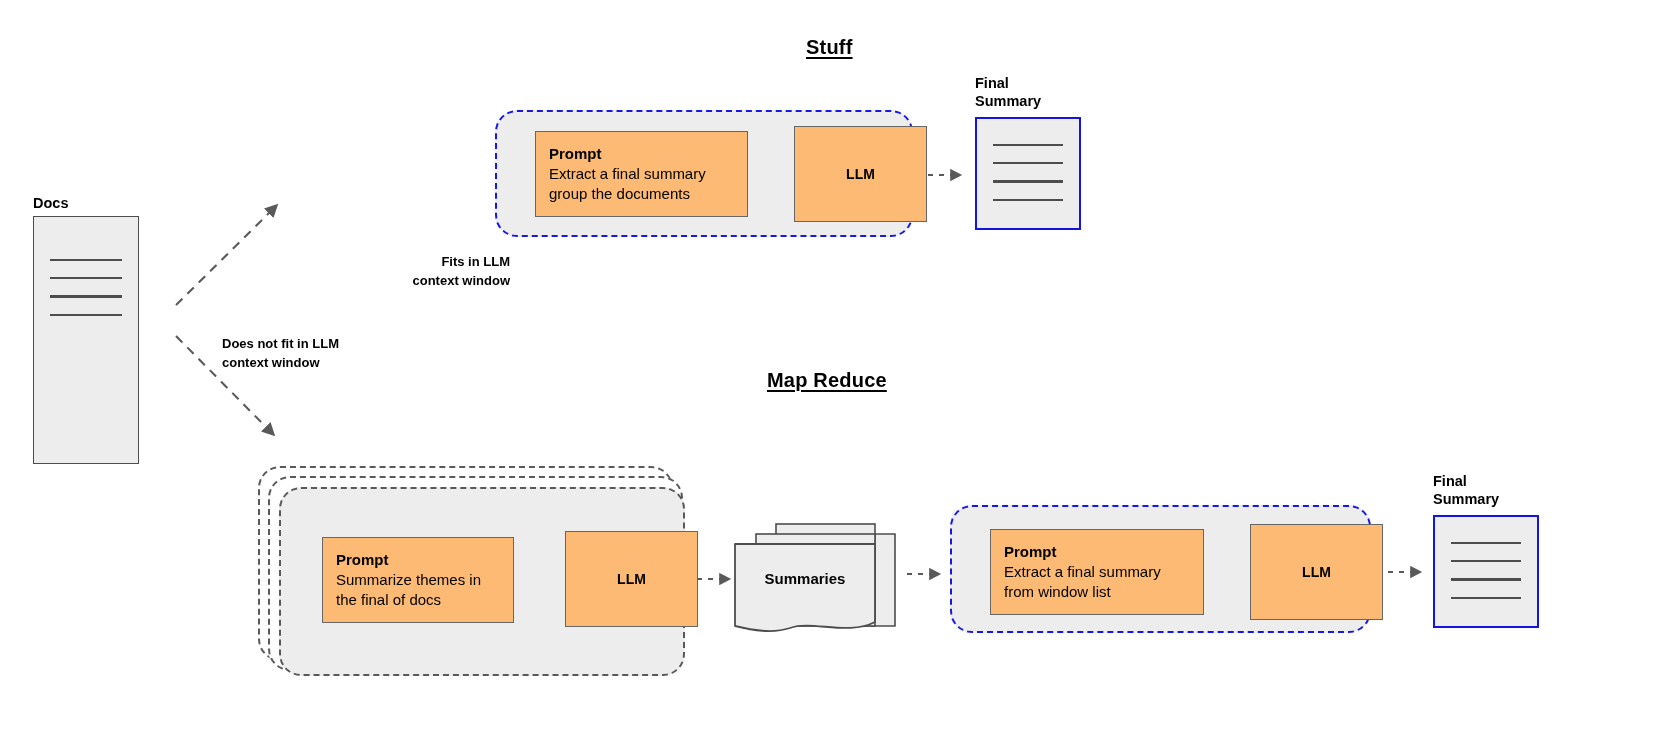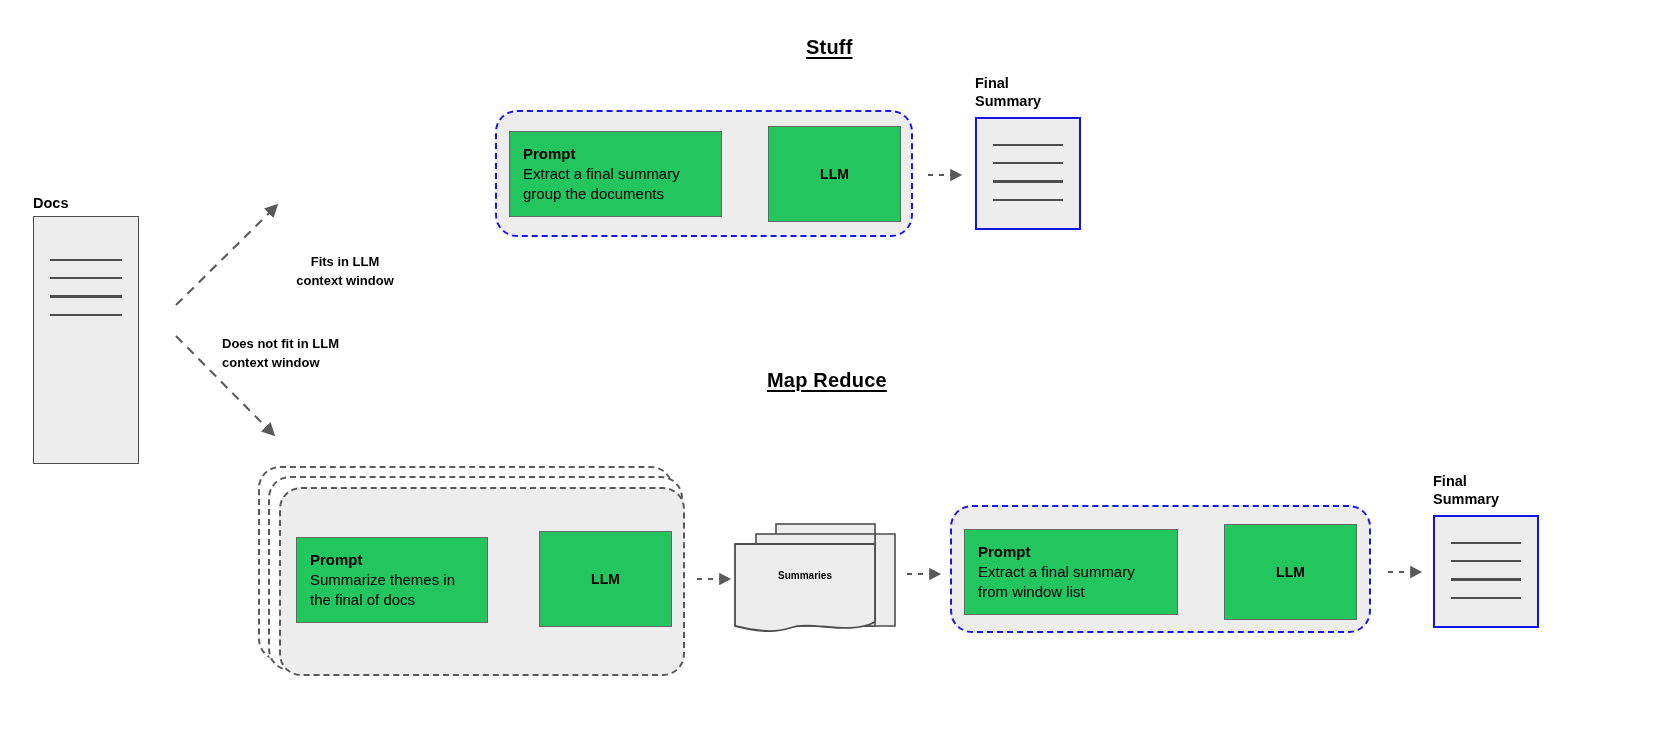--- a/index.html
+++ b/index.html
@@ -95,22 +95,23 @@
     border-radius: 22px;
   }
   .group-gray.shadowlayer {
     background: #ffffff;
   }
 
   
   .nodebox {
     position: absolute;
     box-sizing: border-box;
-    background: #22c55e;
+    background: #fdba74;
     border: 1.6px solid #666666;
+    margin-left: 26px;
   }
   .nodebox .prompt-title {
     font-size: 15px;
     font-weight: bold;
     line-height: 20px;
   }
   .nodebox .prompt-body {
     font-size: 15px;
     font-weight: normal;
     line-height: 20px;
@@ -125,21 +126,21 @@
     position: absolute;
     left: 0; right: 0;
     top: 50%;
     transform: translateY(-50%);
     text-align: center;
     font-size: 14px;
     font-weight: bold;
   }
   .summaries-label {
     position: absolute;
-    font-size: 10px;
+    font-size: 15px;
     font-weight: bold;
     white-space: nowrap;
   }
 </style>
 </head>
 <body>
 
 <div class="canvas">
 
   <svg class="svg-layer" viewBox="0 0 1655 737" xmlns="http://www.w3.org/2000/svg">
@@ -199,21 +200,21 @@
   <div class="node-caption" style="left:33px; top:194px; width:106px;">Docs</div>
   <div class="docbox" style="left:33px; top:216px; width:106px; height:248px;">
     <div class="doc-lines" style="top:42px; padding:0 16px; gap:16px;">
       <div class="doc-line"></div>
       <div class="doc-line"></div>
       <div class="doc-line"></div>
       <div class="doc-line"></div>
     </div>
   </div>
 
-  <div class="edge-label" style="left:180px; top:252px; width:330px; text-align:center;">
+  <div class="edge-label" style="left:180px; top:252px; width:330px; text-align:right;">
     <span>Fits in LLM</span><br>
     <span>context window</span>
   </div>
   <div class="edge-label" style="left:200px; top:334px; width:330px; text-align:left;margin-left:22px;">
     <span>Does not fit in LLM</span><br>
     <span>context window</span>
   </div>
 
   <div class="section-title" style="left:806px; top:36px;">Stuff</div>
 

